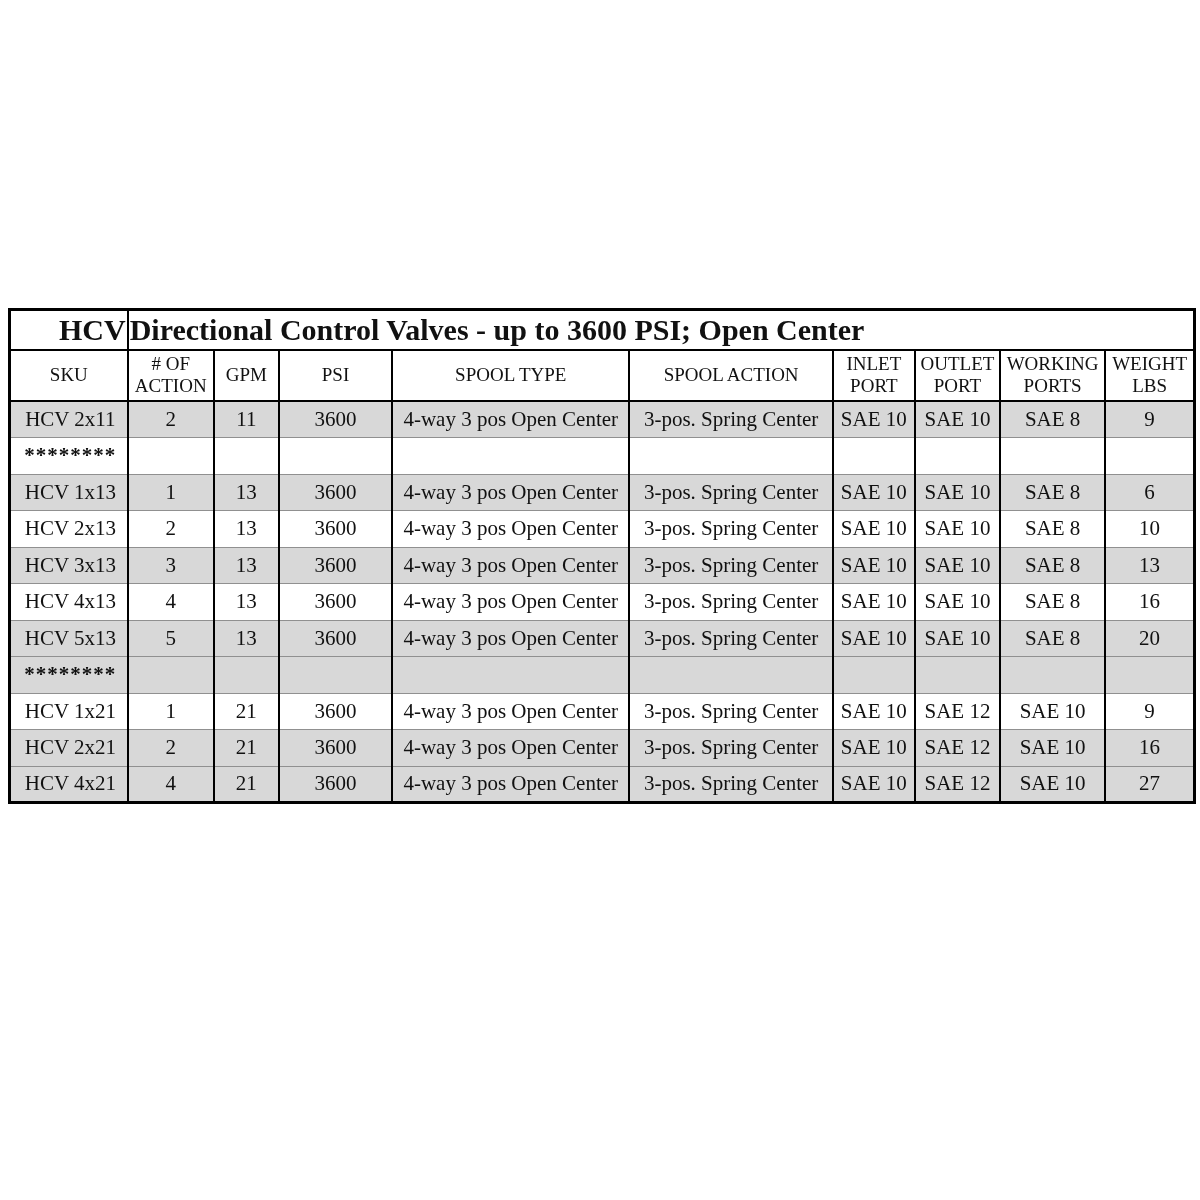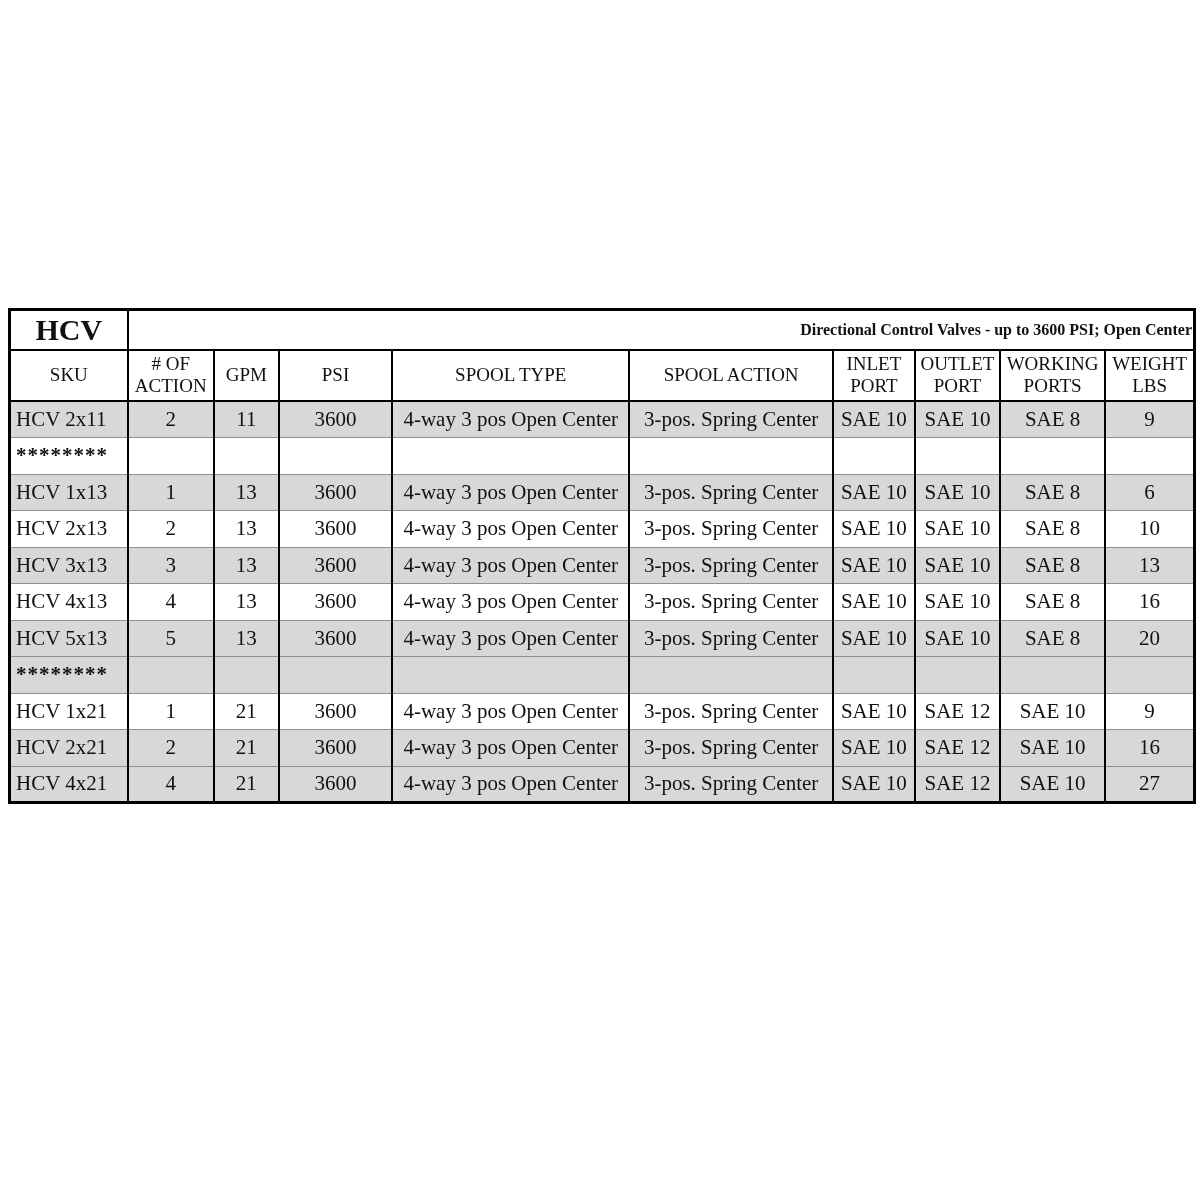--- a/index.html
+++ b/index.html
@@ -21,31 +21,31 @@
     width: 1188px;
     border-collapse: collapse;
     table-layout: fixed;
     border: 3px solid #000000;
   }
   
   tr.row-title { height: 40px; }
   td.brand-cell {
     border-right: 2px solid #000000;
     border-bottom: 2px solid #000000;
-    text-align: center;
+    text-align: right;
     vertical-align: middle;
     font-weight: bold;
     font-size: 30px;
   }
   td.title-cell {
     border-bottom: 2px solid #000000;
-    text-align: right;
+    text-align: left;
     vertical-align: middle;
     font-weight: bold;
-    font-size: 16px;
+    font-size: 30px;
   }
   
   tr.row-header { height: 48px; }
   tr.row-header th {
     border: 2px solid #000000;
     font-weight: normal;
     font-size: 19px;
     line-height: 1.2;
     text-align: center;
     vertical-align: middle;
@@ -59,21 +59,21 @@
     border-right: 2px solid #000000;
     border-top: 1px solid #909090;
     font-size: 21px;
     text-align: center;
     vertical-align: middle;
     padding: 0 2px;
     overflow: hidden;
     white-space: nowrap;
   }
   tbody td.sku {
-    text-align: left;
+    text-align: center;
     padding-left: 5px;
   }
   tbody tr.shaded td { background: #d8d8d8; }
   tbody tr.separator td.sku {
     font-weight: bold;
     letter-spacing: 1px;
   }
 </style>
 </head>
 <body>

